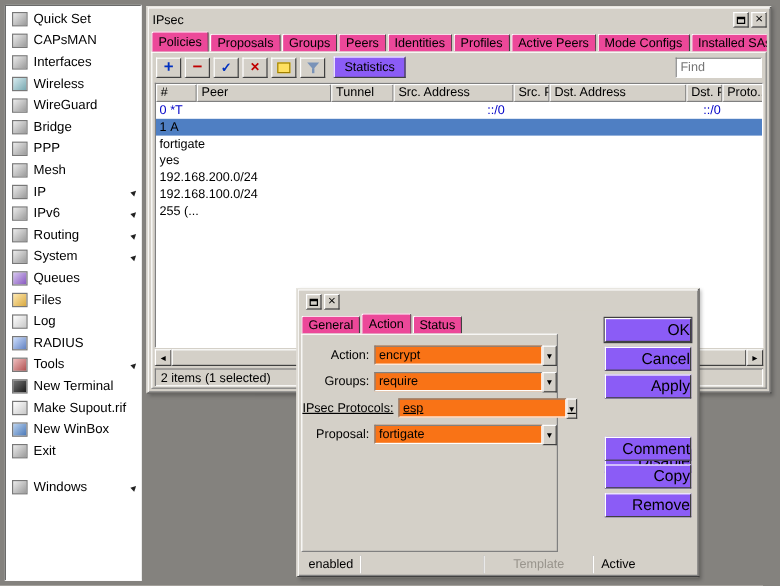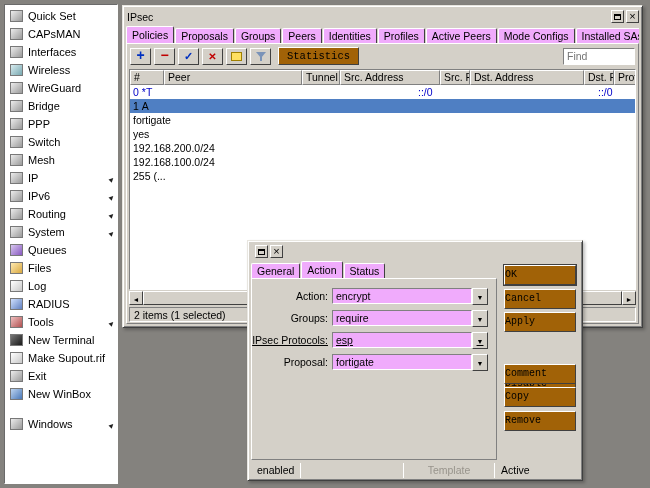--- a/index.html
+++ b/index.html
@@ -58,21 +58,21 @@
     font-size:9px; line-height:9px;
   }
   .ic-restore { width:7px; height:6px; border:1px solid #000; border-top-width:2px; display:inline-block; }
   .ic-close::before { content:"×"; font-size:11px; line-height:9px; }
 
   
   .tabs { position:absolute; left:3px; right:3px; display:flex; align-items:flex-end; height:19px; overflow:hidden; }
   .tab {
     height:15px; line-height:14px; padding:0 5px; margin-right:1px;
     font-size:10.5px; white-space:nowrap;
-    background:#f0abfc;
+    background:#ec4899;
     border:1px solid; border-color:#fff #404040 #d4d0c8 #fff;
     border-bottom:none; border-radius:2px 2px 0 0;
     position:relative; z-index:1;
   }
   .tab.active { height:18px; line-height:17px; z-index:3; margin-bottom:-1px; }
 
   .client {
     position:absolute; left:3px; right:3px; bottom:3px;
     border:1px solid; border-color:#fff #808080 #808080 #fff;
   }
@@ -87,22 +87,22 @@
   .ic-plus::before  { content:"+"; color:#0030c0; font-weight:bold; font-size:14px; line-height:10px; }
   .ic-minus::before { content:"−"; color:#c00000; font-weight:bold; font-size:14px; line-height:10px; }
   .ic-check::before { content:"✓"; color:#0030c0; font-weight:bold; font-size:11px; }
   .ic-cross::before { content:"✕"; color:#c00000; font-weight:bold; font-size:10px; }
   .ic-comment { width:11px; height:9px; background:#ffe060; border:1px solid #a08000; }
   .ic-funnel { position:relative; width:12px; height:11px; }
   .ic-funnel::before { content:""; position:absolute; left:1px; top:1px;
     border-left:5px solid transparent; border-right:5px solid transparent; border-top:6px solid #7a93b8; }
   .ic-funnel::after { content:""; position:absolute; left:5px; top:6px; width:2px; height:4px; background:#7a93b8; }
   .btn {
-    background:#a16207; border:1px solid; border-color:#fff #404040 #404040 #fff;
-    font-size:10.5px; text-align:left;font-family:Liberation Mono, monospace;
+    background:#8b5cf6; border:1px solid; border-color:#fff #404040 #404040 #fff;
+    font-size:10.5px; text-align:right;
   }
   .stats-btn { height:18px; padding:0 8px; line-height:16px; margin-left:4px; }
   .find-box {
     margin-left:auto; width:72px; height:17px;
     border:1px solid; border-color:#808080 #fff #fff #808080;
     background:#fff; font-size:10.5px; padding:0 3px;
     font-family:"Liberation Sans", sans-serif;
   }
 
   
@@ -110,21 +110,21 @@
     position:absolute; left:2px; right:2px; top:25px; bottom:33px;
     background:#fff; overflow:hidden;
     border:1px solid; border-color:#808080 #fff #fff #808080;
   }
   .thead { display:flex; height:15px; background:#d4d0c8; }
   .th {
     border:1px solid; border-color:#fff #808080 #808080 #fff;
     padding:0 3px; font-size:10.5px; line-height:12px;
     white-space:nowrap; overflow:hidden; flex-shrink:0;
   }
-  .c-num{width:34px}.c-peer{width:138px}.c-tunnel{width:38px}.c-src{width:100px}
+  .c-num{width:34px}.c-peer{width:112px}.c-tunnel{width:52px}.c-src{width:100px}
   .c-sport{width:30px}.c-dst{width:114px}.c-dport{width:30px}.c-proto{width:40px}
   .c-fill{flex:1}
   .ic-drop::before { content:"▼"; font-size:7px; }
   .trow { display:flex; height:14px; font-size:10.5px; line-height:14px; }
   .td { padding:0 3px; white-space:nowrap; overflow:hidden; flex-shrink:0; }
   .row-template { color:#0000c8;gap:25px; }
   .row-selected { background:#4f7fc3;flex-direction:column; }
   .flags { margin-left:3px; }
 
   
@@ -135,33 +135,33 @@
   .ic-right::before { content:"►"; font-size:7px; }
   .sc-thumb { flex:1; background:#d4d0c8; border:1px solid; border-color:#fff #404040 #404040 #fff; }
   .statusbar { position:absolute; left:2px; right:2px; bottom:1px; height:16px; display:flex; align-items:center; gap:2px; }
   .status-cell {
     flex:1; height:15px; line-height:14px; padding:0 4px; font-size:10.5px;
     border:1px solid; border-color:#808080 #fff #fff #808080;
   }
 
   
   .dlg-panel {
-    position:absolute; left:3px; top:37px; width:246px; bottom:20px;
+    position:absolute; left:3px; top:37px; width:214px; bottom:20px;
     border:1px solid; border-color:#fff #808080 #808080 #fff;
   }
   .field-row { position:absolute; left:0; right:0; height:18px; display:flex; align-items:center; }
   .f-label { width:80px; text-align:right; padding-right:4px; font-size:10.5px; white-space:nowrap; }
   .f-input {
-    width:140px; height:16px; background:#f0abfc;
+    width:140px; height:16px; background:#f97316;
     border:1px solid; border-color:#808080 #fff #fff #808080;
     font-size:10.5px; padding:0 3px; font-family:"Liberation Sans", sans-serif;
   }
   .f-drop { width:16px; height:17px; background:#d4d0c8; border:1px solid; border-color:#fff #404040 #404040 #fff;
             display:flex; align-items:center; justify-content:center; }
-  .dlg-btn { position:absolute; right:6px; width:72px; height:20px; line-height:18px; font-size:10px; }
+  .dlg-btn { position:absolute; right:6px; width:72px; height:20px; line-height:18px; font-size:13px; }
   .dlg-btn.default { box-shadow:0 0 0 1px #404040; }
   .dlg-status { position:absolute; left:3px; right:3px; bottom:2px; height:15px; display:flex; align-items:center; font-size:10.5px; }
   .ds-cell { padding:0 6px; height:100%; line-height:14px; white-space:nowrap; }
   .ds-sep { width:1px; height:100%; background:#808080; border-right:1px solid #fff; }
   .ds-empty { flex:1; }
   .ds-disabled { color:#98948c; text-align:center; width:90px; }
 </style>
 </head>
 <body>
 
@@ -191,24 +191,20 @@
     <div class="sb-item">
         <span class="ico"></span>
         <span class="sb-label">Bridge</span>
       </div>
     <div class="sb-item">
         <span class="ico"></span>
         <span class="sb-label">PPP</span>
       </div>
     <div class="sb-item">
         <span class="ico"></span>
-        <span class="sb-label">Switch</span>
-      </div>
-    <div class="sb-item">
-        <span class="ico"></span>
         <span class="sb-label">Mesh</span>
       </div>
     <div class="sb-item">
         <span class="ico"></span>
         <span class="sb-label">IP</span>
         <span class="sb-arrow"></span>
       </div>
     <div class="sb-item">
         <span class="ico"></span>
         <span class="sb-label">IPv6</span>
@@ -247,26 +243,26 @@
       </div>
     <div class="sb-item">
         <span class="ico i-terminal"></span>
         <span class="sb-label">New Terminal</span>
       </div>
     <div class="sb-item">
         <span class="ico i-log"></span>
         <span class="sb-label">Make Supout.rif</span>
       </div>
     <div class="sb-item">
-        <span class="ico"></span>
-        <span class="sb-label">Exit</span>
-      </div>
-    <div class="sb-item">
         <span class="ico i-winbox"></span>
         <span class="sb-label">New WinBox</span>
+      </div>
+    <div class="sb-item">
+        <span class="ico"></span>
+        <span class="sb-label">Exit</span>
       </div>
     <div class="sb-item windows-item">
         <span class="ico"></span>
         <span class="sb-label">Windows</span>
         <span class="sb-arrow"></span>
       </div>
   </div>
 
   <div class="window" style="left:122px; top:5px; width:521px; height:323px;">
     <div class="titlebar">

